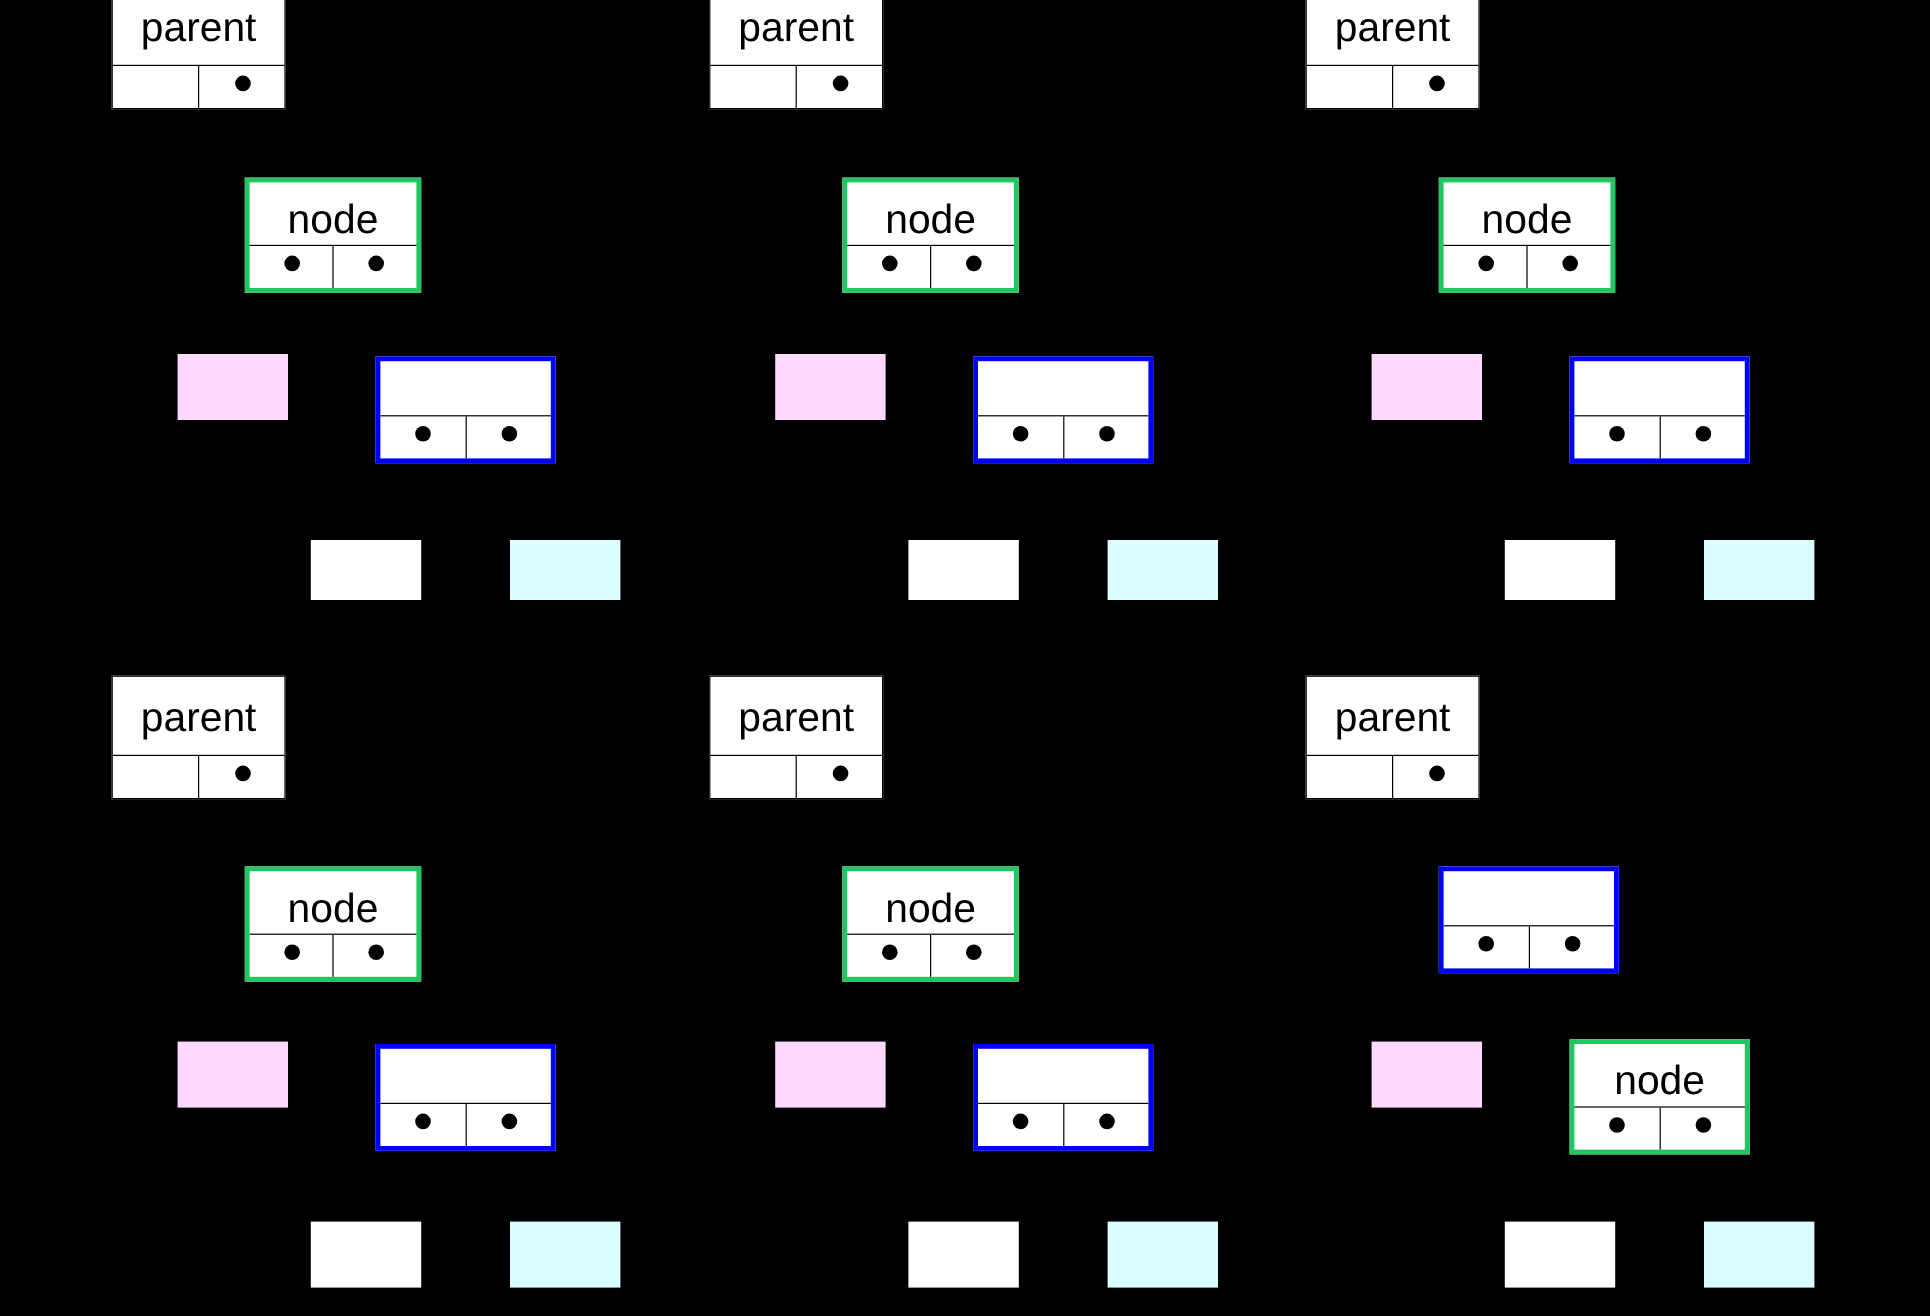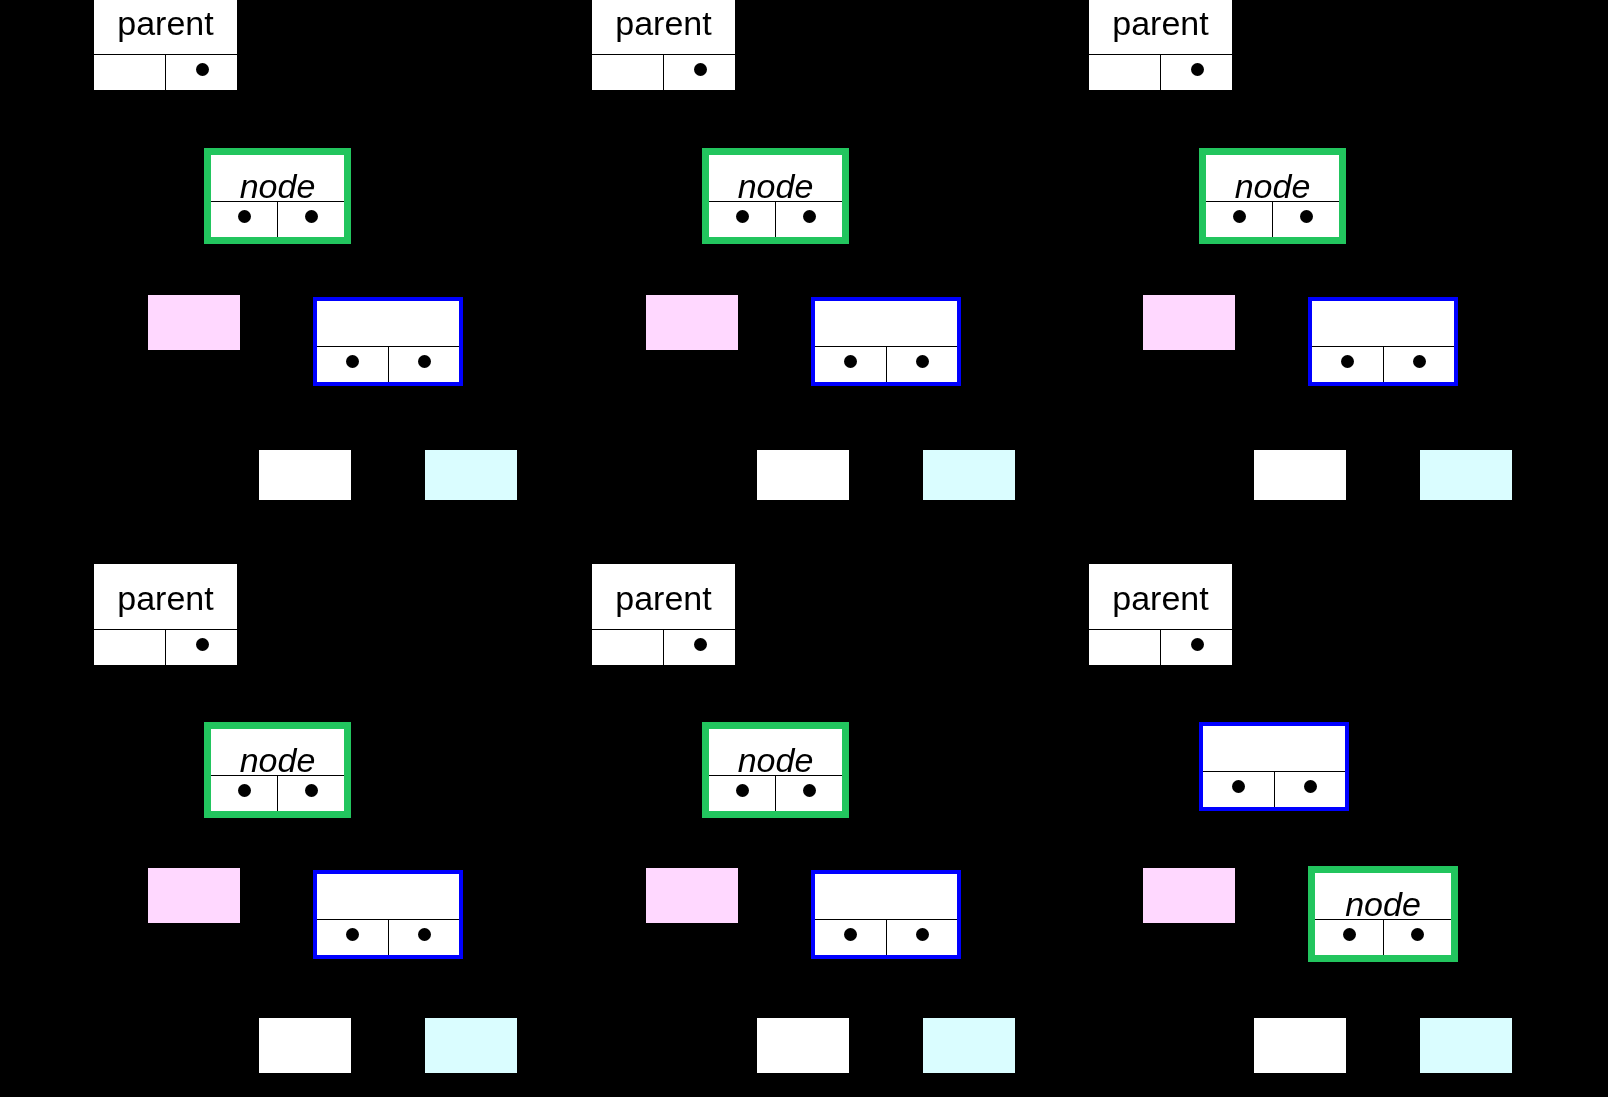--- a/index.html
+++ b/index.html
@@ -1,20 +1,20 @@
 <!DOCTYPE html>
 <html><head>
 <meta charset="utf-8">
 <style>
   html,body{margin:0;padding:0;background:#000;}
   body{width:1608px;height:1097px;position:relative;overflow:hidden;
        font-family:"Liberation Sans","DejaVu Sans",sans-serif;}
   .panel{position:absolute;}
   .box{position:absolute;box-sizing:border-box;background:#fff;}
-  .box.red{border:7px solid #22c55e;font-style:italic;}
+  .box.red{border:4px solid #22c55e;}
   .box.blue{border:4px solid #0000FF;}
   .box.plain{border:1px solid #000;}
   .box.noborder{border:0;}
   .lbl{position:absolute;left:0;right:0;top:0;
        display:flex;align-items:center;justify-content:center;
        color:#000;font-size:34px;line-height:1;background:transparent;
        white-space:nowrap;}
   .cells{position:absolute;left:0;right:0;bottom:0;display:flex;
          border-top:1px solid #000;height:35px;}
   .cell{flex:1;position:relative;}

